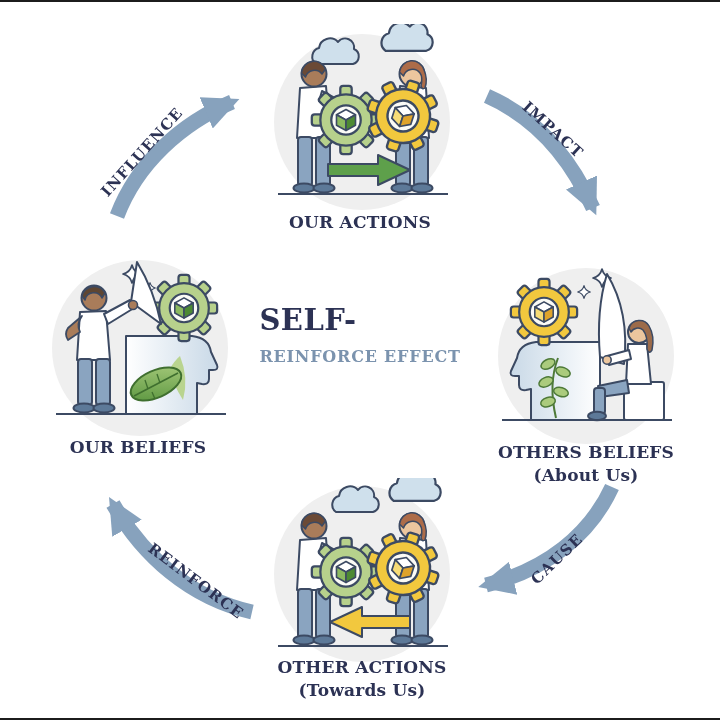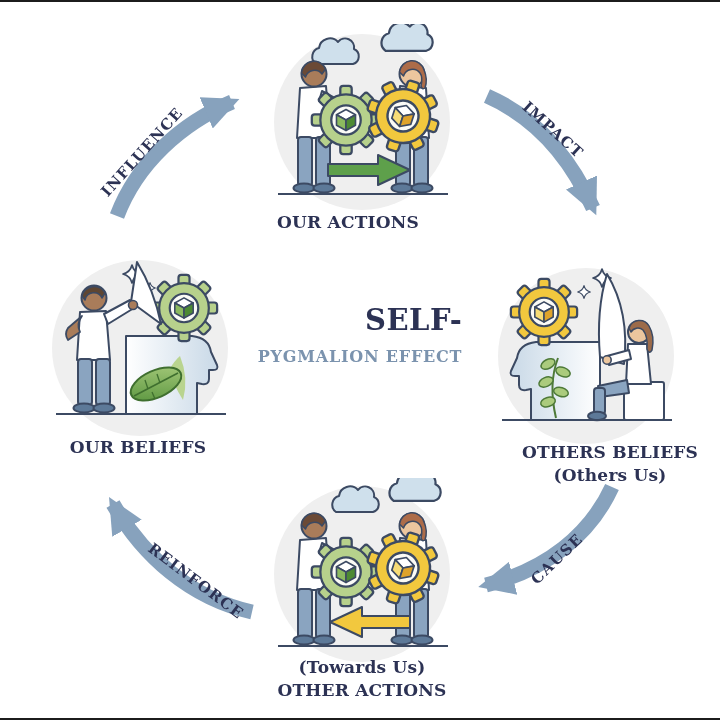--- a/index.html
+++ b/index.html
@@ -14,21 +14,21 @@
 
   .illus { position:absolute; }
 
   .stage-label {
     position:absolute; transform:translateX(-50%);
     text-align:center; font-weight:bold; color:#2c3254;
     font-size:17px; line-height:1.38; letter-spacing:0.2px; white-space:nowrap;
   }
   .center-title {
     position:absolute; left:360px; top:303px; transform:translateX(-50%);
-    text-align:right; white-space:nowrap;
+    text-align:left; white-space:nowrap;
   }
   .center-title .t-line {
     font-weight:bold; color:#2c3254; font-size:29px; line-height:35px; letter-spacing:0.5px;
   }
   .center-title .t-sub {
     margin-top:9px; font-weight:bold; color:#7b93ae; font-size:16px; letter-spacing:0.8px;
   }
   .arrow-svg { position:absolute; overflow:visible; }
   .arrow-label {
     position:absolute; font-weight:bold; color:#2c3254; font-size:15px;
@@ -136,21 +136,21 @@
     <circle cx="100" cy="98" r="88" fill="#efefef"></circle>
     <use href="#cloudShape" x="78" y="32"></use>
     <use href="#cloudShape" x="150" y="18" transform="translate(150,18) scale(1.1) translate(-150,-18)"></use>
     <line x1="16" y1="170" x2="186" y2="170" stroke="#3c4a63" stroke-width="2.2"></line>
     <use href="#personL" transform="translate(52,50)"></use>
     <use href="#personR" transform="translate(150,50)"></use>
     <use href="#gearGreen" transform="translate(84,96) scale(0.95)"></use>
     <use href="#gearYellow" transform="translate(141,92) rotate(18)"></use>
     <polygon points="66,140 116,140 116,131 148,146 116,161 116,152 66,152" fill="#5ea04b" stroke="#3c4a63" stroke-width="2" stroke-linejoin="round"></polygon>
   </svg>
-  <div class="stage-label" style="left:348px; top:211px;">
+  <div class="stage-label" style="left:360px; top:211px;">
     <div>OUR ACTIONS</div>
   </div>
 
   <svg class="illus" style="left:488px; top:262px;" width="196" height="196" viewBox="0 0 196 196">
     <circle cx="98" cy="94" r="88" fill="#efefef"></circle>
     <path d="M 112 80 L 48 80 Q 31 82 29 96 L 23 109 Q 21 114 27 114 L 31 114 L 31 123 Q 31 129 38 128 L 43 127 L 43 158 L 112 158 Z" fill="url(#profGradL)" stroke="#3c4a63" stroke-width="2" stroke-linejoin="round"></path>
     <use href="#gearYellow" transform="translate(56,50) scale(0.92)"></use>
     <use href="#sparkleShape" transform="translate(96,30) scale(0.7)"></use>
     <use href="#sparkleShape" transform="translate(114,16) scale(1)"></use>
     <g>
@@ -168,39 +168,39 @@
       <polygon points="141,88 119,94 121,103 143,97" fill="#ffffff" stroke="#3c4a63" stroke-width="2" stroke-linejoin="round"></polygon>
       <circle cx="119" cy="98" r="4.2" fill="#ecc69e" stroke="#3c4a63" stroke-width="1.6"></circle>
       <polygon points="139,118 110,124 112,135 141,131" fill="#8aa4c0" stroke="#3c4a63" stroke-width="2" stroke-linejoin="round"></polygon>
       <rect x="106" y="126" width="11" height="26" rx="3" fill="#8aa4c0" stroke="#3c4a63" stroke-width="2"></rect>
       <ellipse cx="109" cy="154" rx="9" ry="4.2" fill="#5d7998" stroke="#3c4a63" stroke-width="2"></ellipse>
       <circle cx="151" cy="70" r="11" fill="#ecc69e" stroke="#3c4a63" stroke-width="2"></circle>
       <path d="M 141 66 A 11 11 0 0 1 161 64 Q 167 74 164 88 Q 161 93 159 87 Q 160 74 155 68 A 8 8 0 0 0 143 70 Z" fill="#9c6b4a" stroke="#3c4a63" stroke-width="1.5" stroke-linejoin="round"></path>
     </g>
     <line x1="14" y1="158" x2="184" y2="158" stroke="#3c4a63" stroke-width="2.2"></line>
   </svg>
-  <div class="stage-label" style="left:586px; top:441px;margin-left:24px;">
+  <div class="stage-label" style="left:586px; top:441px;">
     <div>OTHERS BELIEFS</div>
-    <div>(Others Us)</div>
+    <div>(About Us)</div>
   </div>
 
   <svg class="illus" style="left:262px; top:478px;" width="200" height="200" viewBox="0 0 200 200">
     <circle cx="100" cy="96" r="88" fill="#efefef"></circle>
     <use href="#cloudShape" x="0" y="0" transform="translate(98,26)"></use>
     <use href="#cloudShape" x="0" y="0" transform="translate(158,14) scale(1.1)"></use>
     <line x1="16" y1="168" x2="186" y2="168" stroke="#3c4a63" stroke-width="2.2"></line>
     <use href="#personL" transform="translate(52,48)"></use>
     <use href="#personR" transform="translate(150,48)"></use>
     <use href="#gearGreen" transform="translate(84,94) scale(0.95)"></use>
     <use href="#gearYellow" transform="translate(141,90) rotate(18)"></use>
     <polygon points="148,138 100,138 100,129 68,144 100,159 100,150 148,150" fill="#f2c83e" stroke="#3c4a63" stroke-width="2" stroke-linejoin="round"></polygon>
   </svg>
   <div class="stage-label" style="left:362px; top:656px;">
+    <div>OTHER ACTIONS</div>
     <div>(Towards Us)</div>
-    <div>OTHER ACTIONS</div>
   </div>
 
   <svg class="illus" style="left:42px; top:252px;" width="196" height="196" viewBox="0 0 196 196">
     <circle cx="98" cy="96" r="88" fill="#efefef"></circle>
     <path d="M 84 84 L 150 84 Q 167 86 169 100 L 175 113 Q 177 118 171 118 L 167 118 L 167 127 Q 167 133 160 132 L 155 131 L 155 162 L 84 162 Z" fill="url(#profGradR)" stroke="#3c4a63" stroke-width="2" stroke-linejoin="round"></path>
     <use href="#gearGreen" transform="translate(142,56) scale(0.92)"></use>
     <use href="#sparkleShape" transform="translate(90,22) scale(1)"></use>
     <use href="#sparkleShape" transform="translate(108,36) scale(0.6)"></use>
     <path d="M 138 104 Q 147 126 141 148 Q 131 132 127 118 Q 133 108 138 104 Z" fill="#b9d48f"></path>
     <g>
@@ -264,16 +264,16 @@
         <marker id="ah4" markerWidth="44" markerHeight="44" refX="28" refY="20" orient="auto" markerUnits="userSpaceOnUse">
       <path d="M 0 3 L 36 20 L 0 37 Z" fill="#87a2bd"></path>
         </marker>
       </defs>
     <path d="M 157 124 C 95 110 48 68 18 16" fill="none" stroke="#87a2bd" stroke-width="15" marker-end="url(#ah4)"></path>
   </svg>
   <div class="arrow-label lbl-reinforce">REINFORCE</div>
 
   <div class="center-title">
     <div class="t-line">SELF-</div>
-    <div class="t-sub">PYGMALION EFFECT</div>
+    <div class="t-sub">REINFORCE EFFECT</div>
   </div>
 
 </div>
 
 </body></html>

